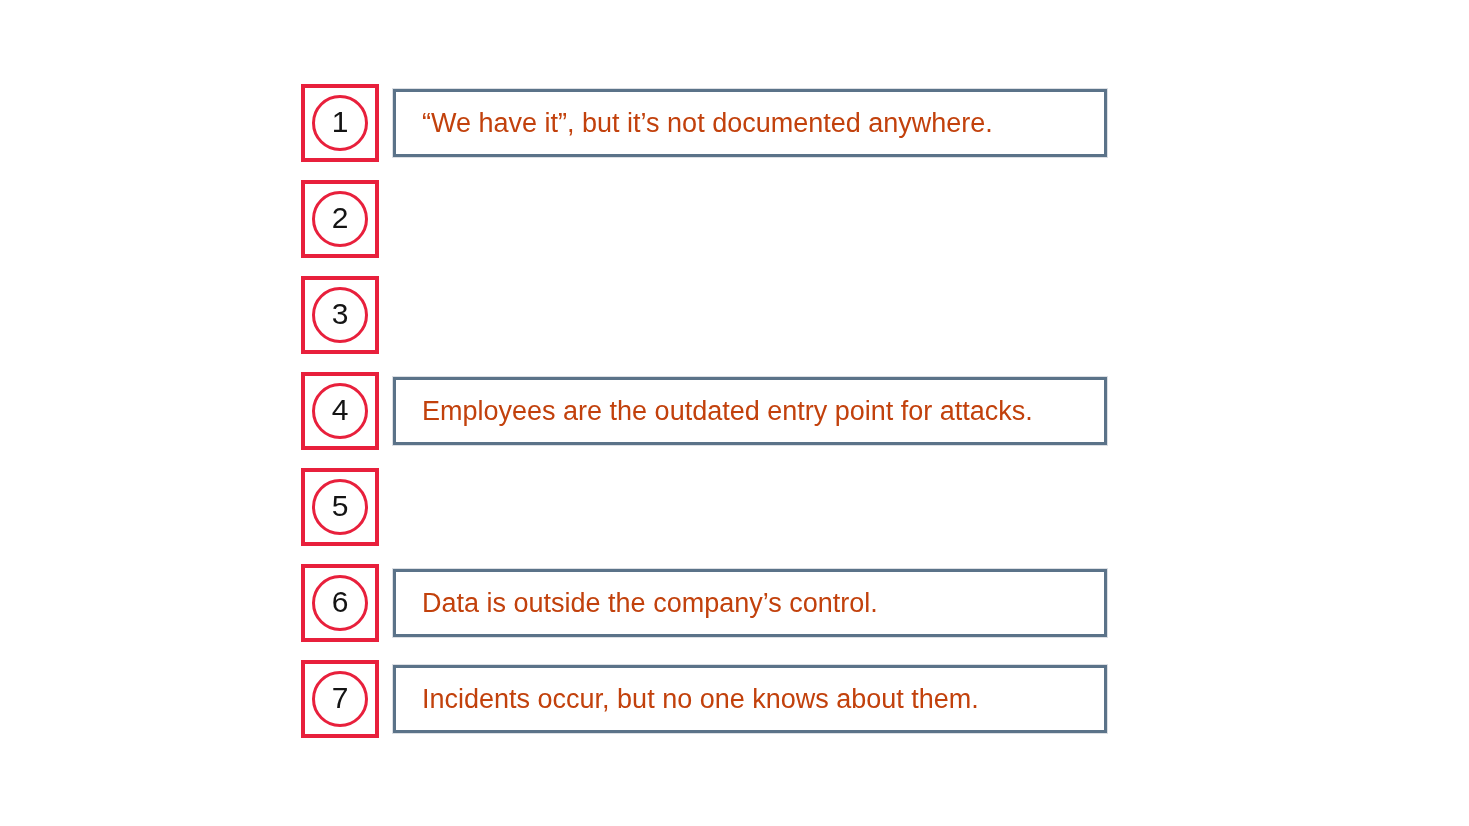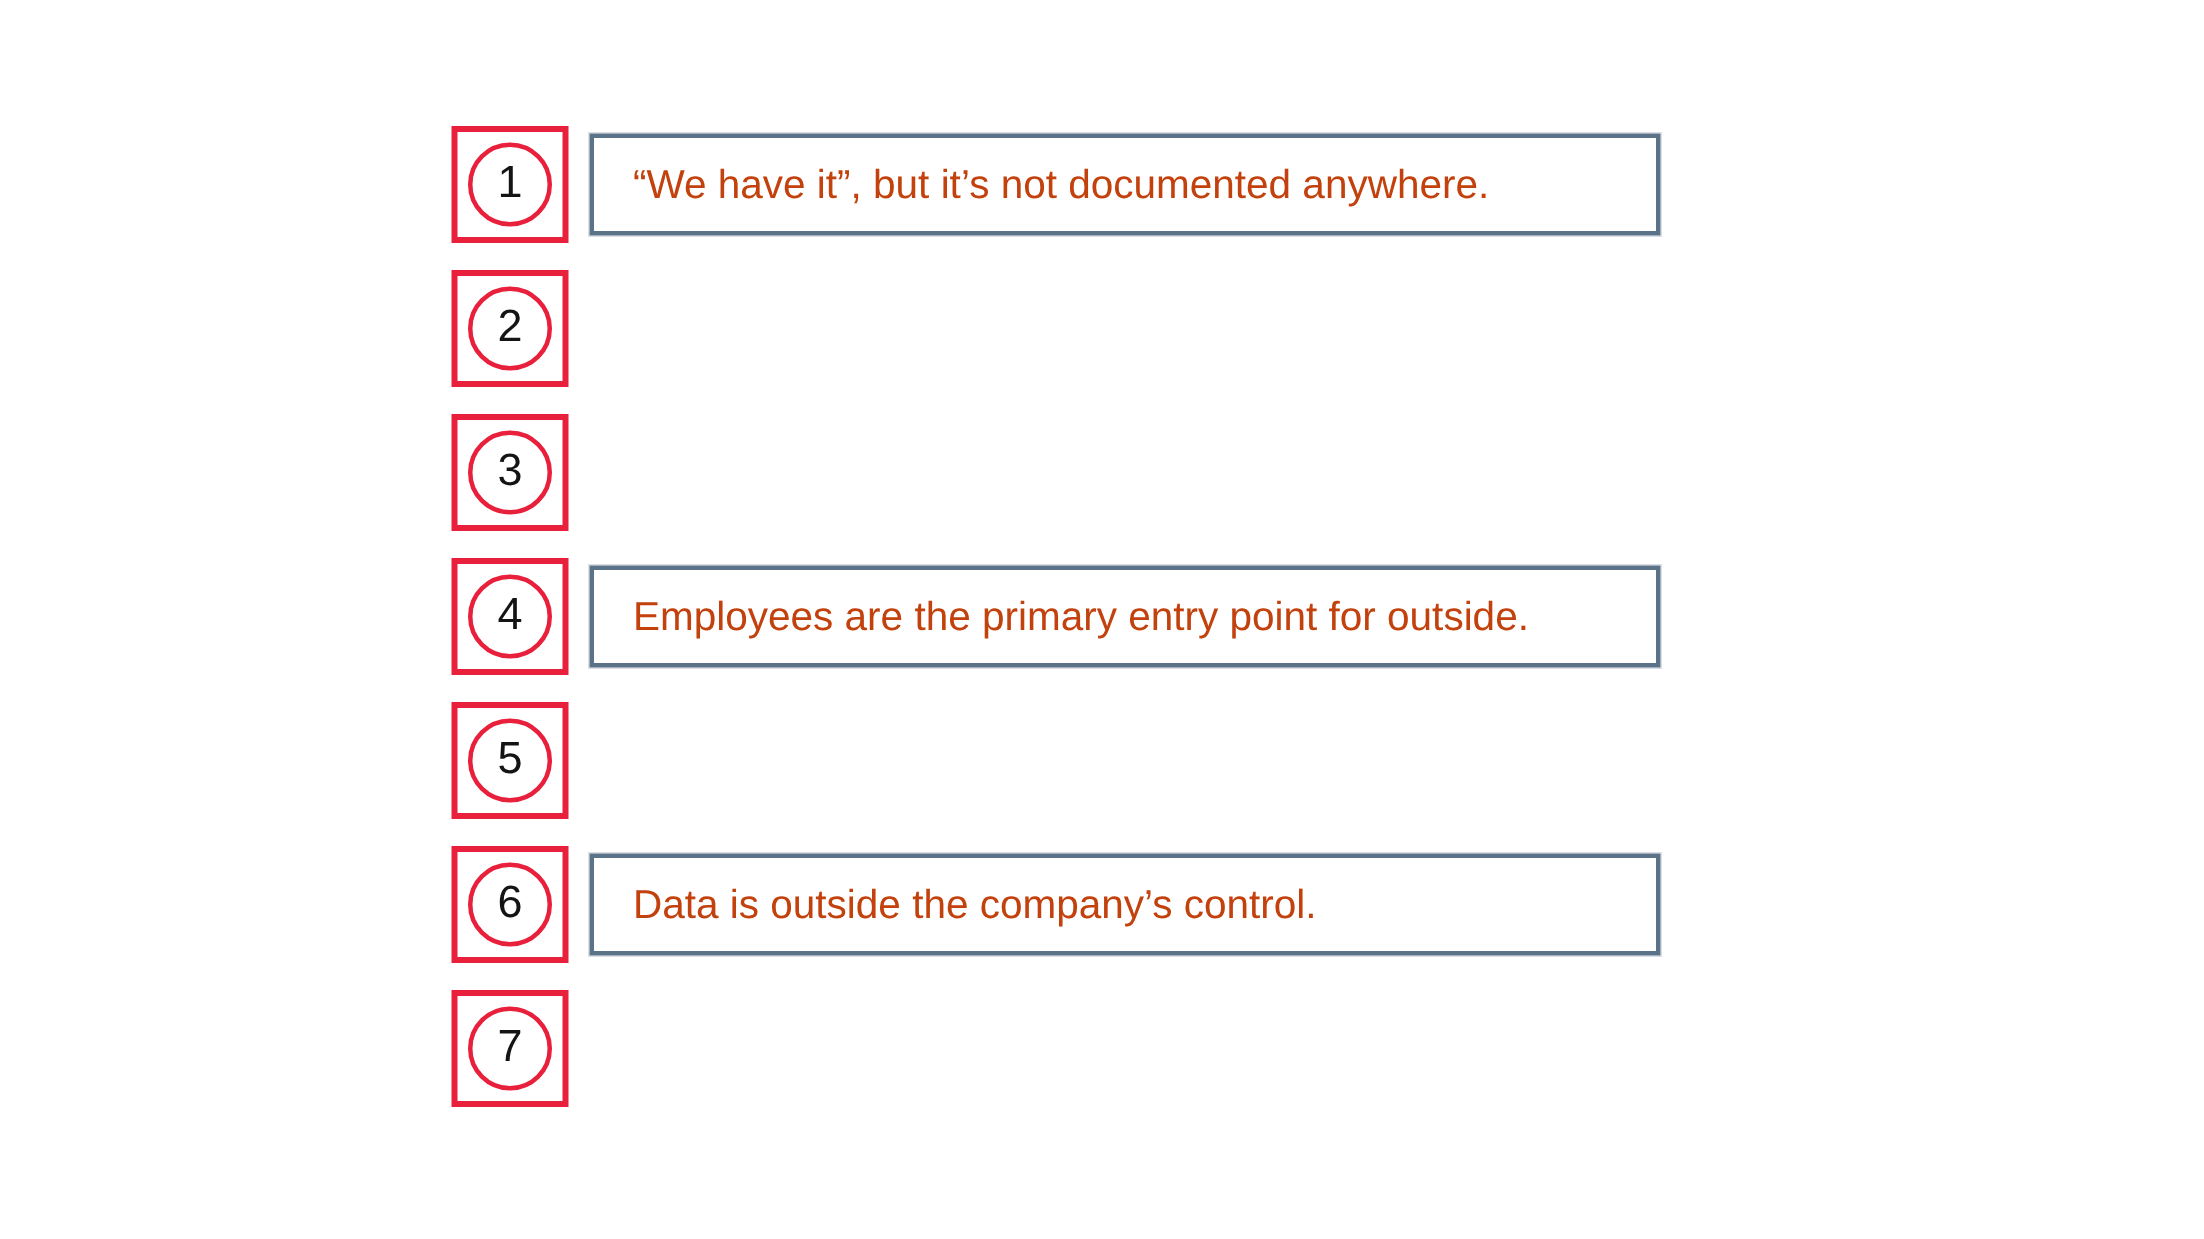--- a/index.html
+++ b/index.html
@@ -143,21 +143,21 @@
     </div>
 
     <div class="row">
       <div class="num-square">
         <div class="num-circle">
           <span class="num-text">4</span>
         </div>
       </div>
       <div class="gap"></div>
       <div class="text-box">
-        <span class="text-label">Employees are the primary entry point for outside.</span>
+        <span class="text-label">Employees are the outdated entry point for attacks.</span>
       </div>
     </div>
 
     <div class="row">
       <div class="num-square">
         <div class="num-circle">
           <span class="num-text">5</span>
         </div>
       </div>
       <div class="gap"></div>
@@ -175,16 +175,19 @@
       </div>
     </div>
 
     <div class="row">
       <div class="num-square">
         <div class="num-circle">
           <span class="num-text">7</span>
         </div>
       </div>
       <div class="gap"></div>
+      <div class="text-box">
+        <span class="text-label">Incidents occur, but no one knows about them.</span>
+      </div>
     </div>
 
   </div>
 </div>
 
 </body></html>

